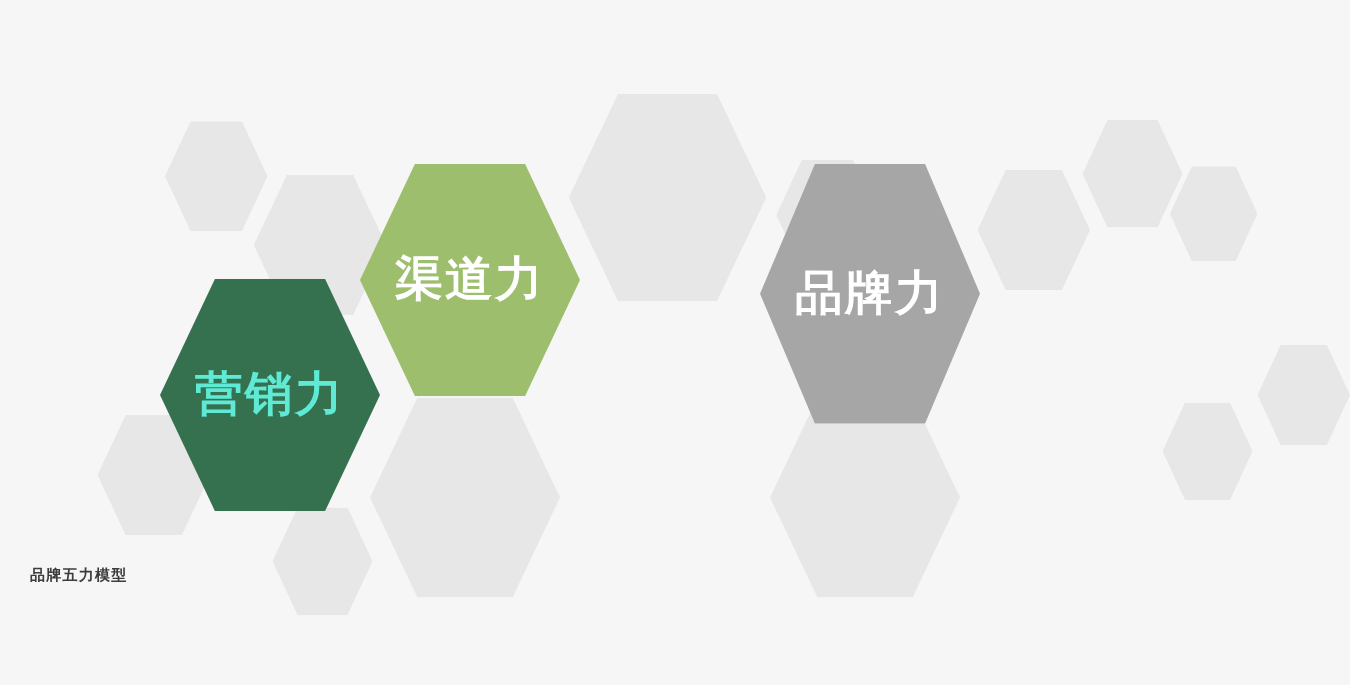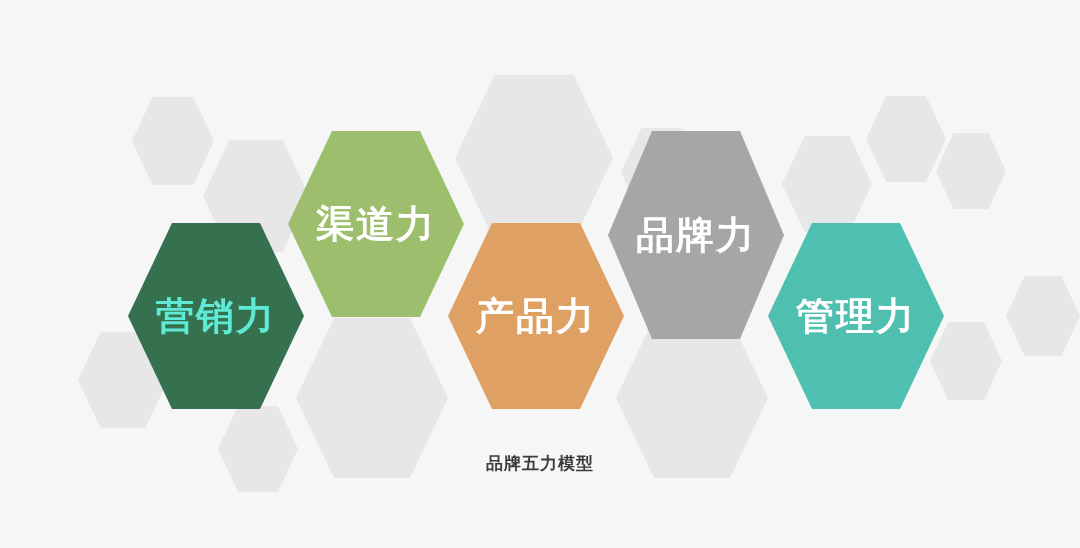--- a/index.html
+++ b/index.html
@@ -40,25 +40,25 @@
     line-height: 1;
     white-space: nowrap;
     text-align: center;
     user-select: none;
   }
   #caption {
     position: absolute;
     left: 0;
     right: 0;
     top: 452px;
-    text-align: center;
-    font-size: 17px;
+    font-size: 12px;
     font-weight: bold;
     color: #3c3c3c;
     letter-spacing: 1px;
+    padding-left: 24px;
   }
 </style>
 </head>
 <body>
 
 <div id="stage">
 
   <div class="hex-layer" id="decor-layer">
       <div class="hex decor" style="left: 132px; top: 97px; width: 82px; height: 88px; background: rgb(231, 231, 231);"></div>
       <div class="hex decor" style="left: 203px; top: 140px; width: 106px; height: 112px; background: rgb(231, 231, 231);"></div>
@@ -75,26 +75,20 @@
       <div class="hex decor" style="left: 1006px; top: 276px; width: 74px; height: 80px; background: rgb(231, 231, 231);"></div>
     </div>
 
   <div class="hex-layer" id="main-layer">
       <div class="hex main" style="left: 128px; top: 223px; width: 176px; height: 186px; background: rgb(53, 112, 79);">
         <span class="hex-label" style="color: #5eead4;">营销力</span>
       </div>
       <div class="hex main" style="left: 288px; top: 131px; width: 176px; height: 186px; background: rgb(157, 190, 108);">
         <span class="hex-label" style="color: rgb(255, 255, 255);">渠道力</span>
       </div>
-      <div class="hex main" style="left: 448px; top: 223px; width: 176px; height: 186px; background: rgb(223, 160, 99);">
-        <span class="hex-label" style="color: rgb(255, 255, 255);">产品力</span>
-      </div>
       <div class="hex main" style="left: 608px; top: 131px; width: 176px; height: 208px; background: rgb(166, 166, 166);">
         <span class="hex-label" style="color: rgb(255, 255, 255);">品牌力</span>
-      </div>
-      <div class="hex main" style="left: 768px; top: 223px; width: 176px; height: 186px; background: rgb(79, 191, 176);">
-        <span class="hex-label" style="color: rgb(255, 255, 255);">管理力</span>
       </div>
     </div>
 
   <div id="caption">品牌五力模型</div>
 
 </div>
 
 </body></html>

